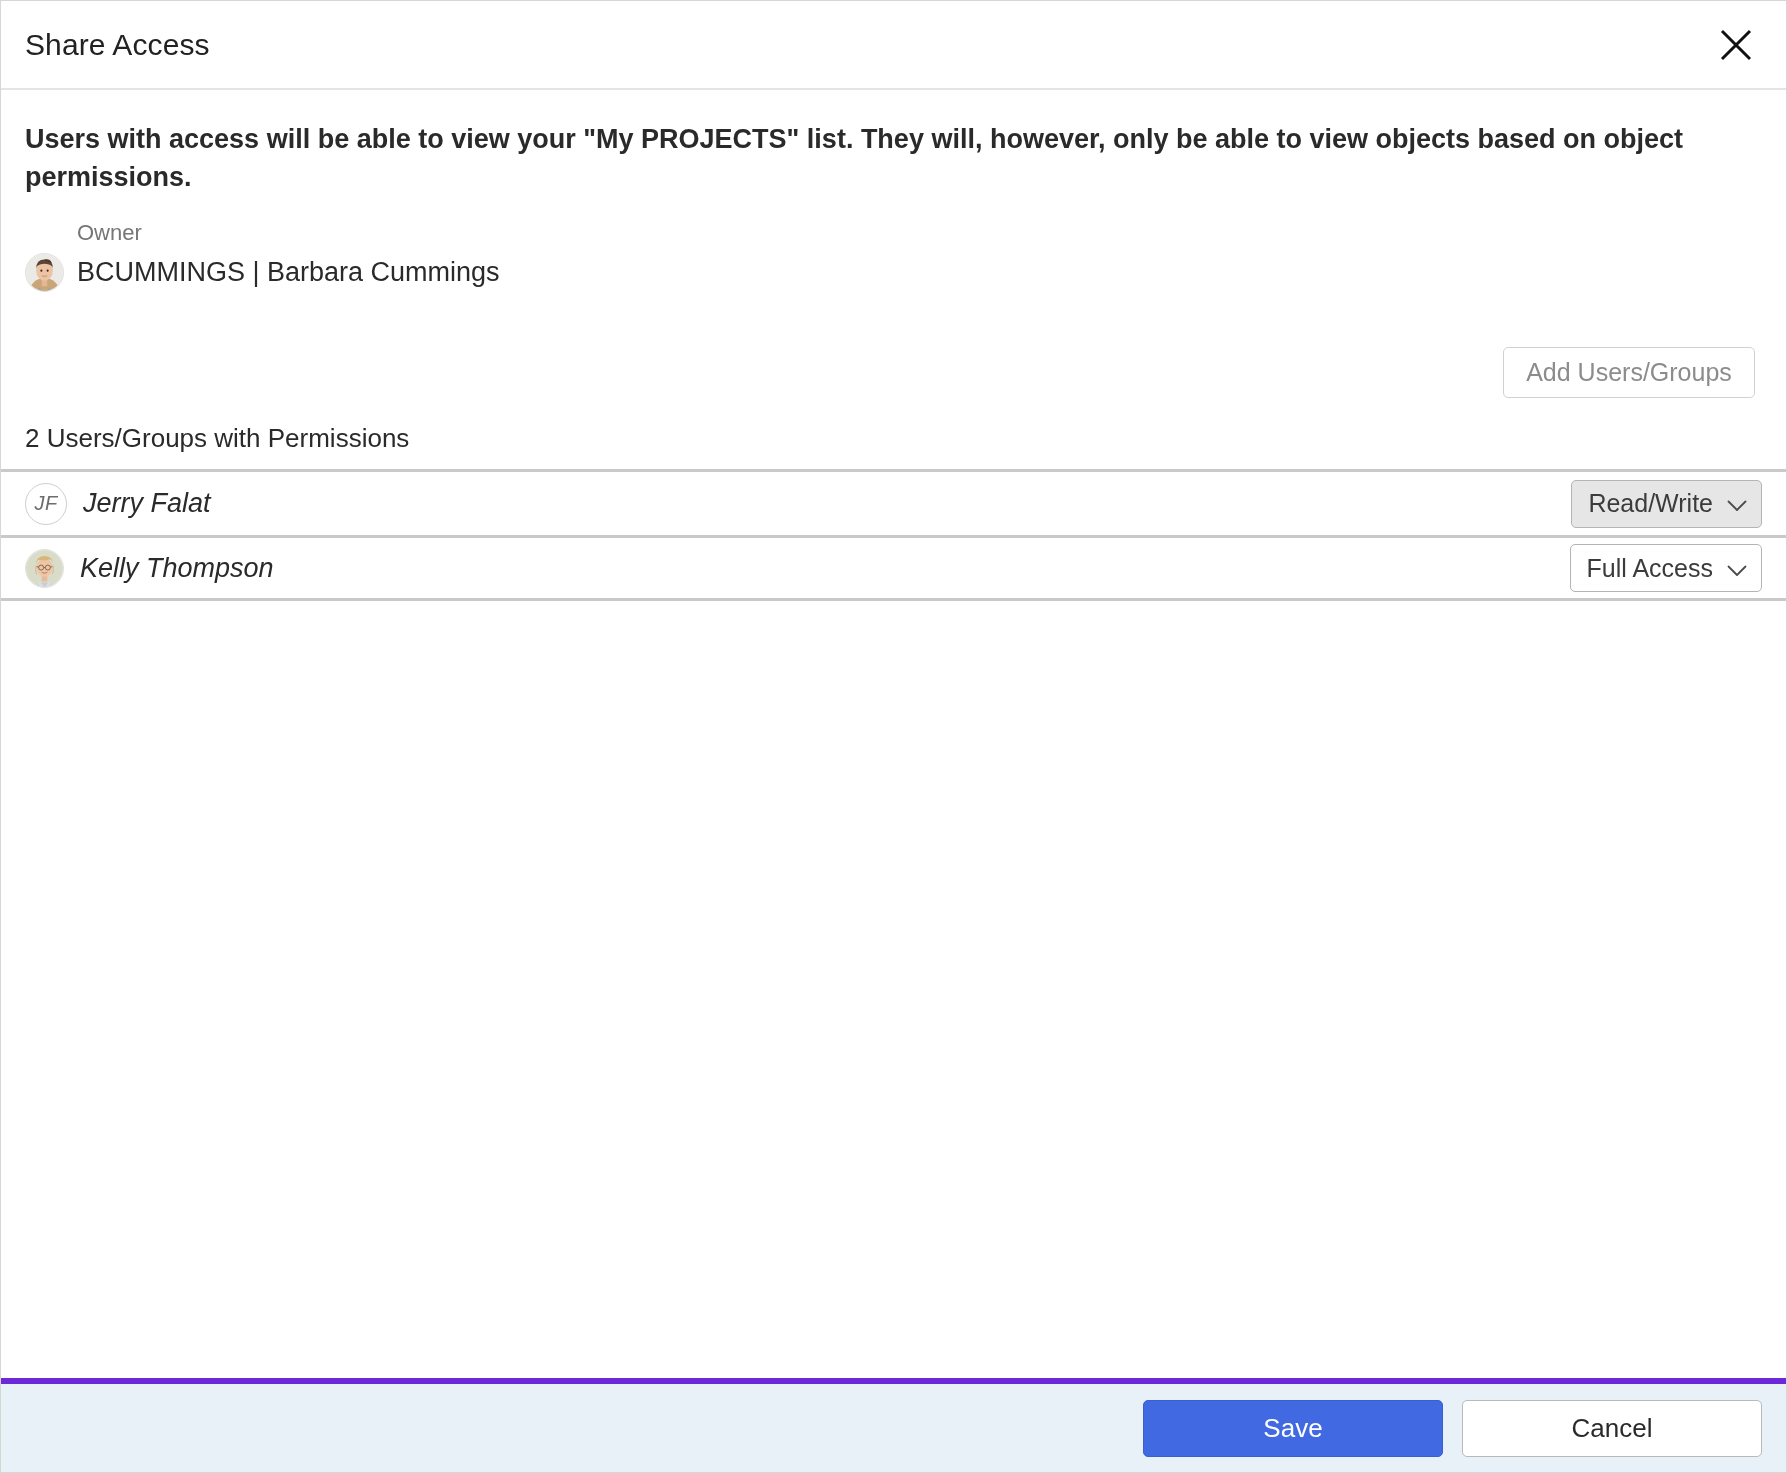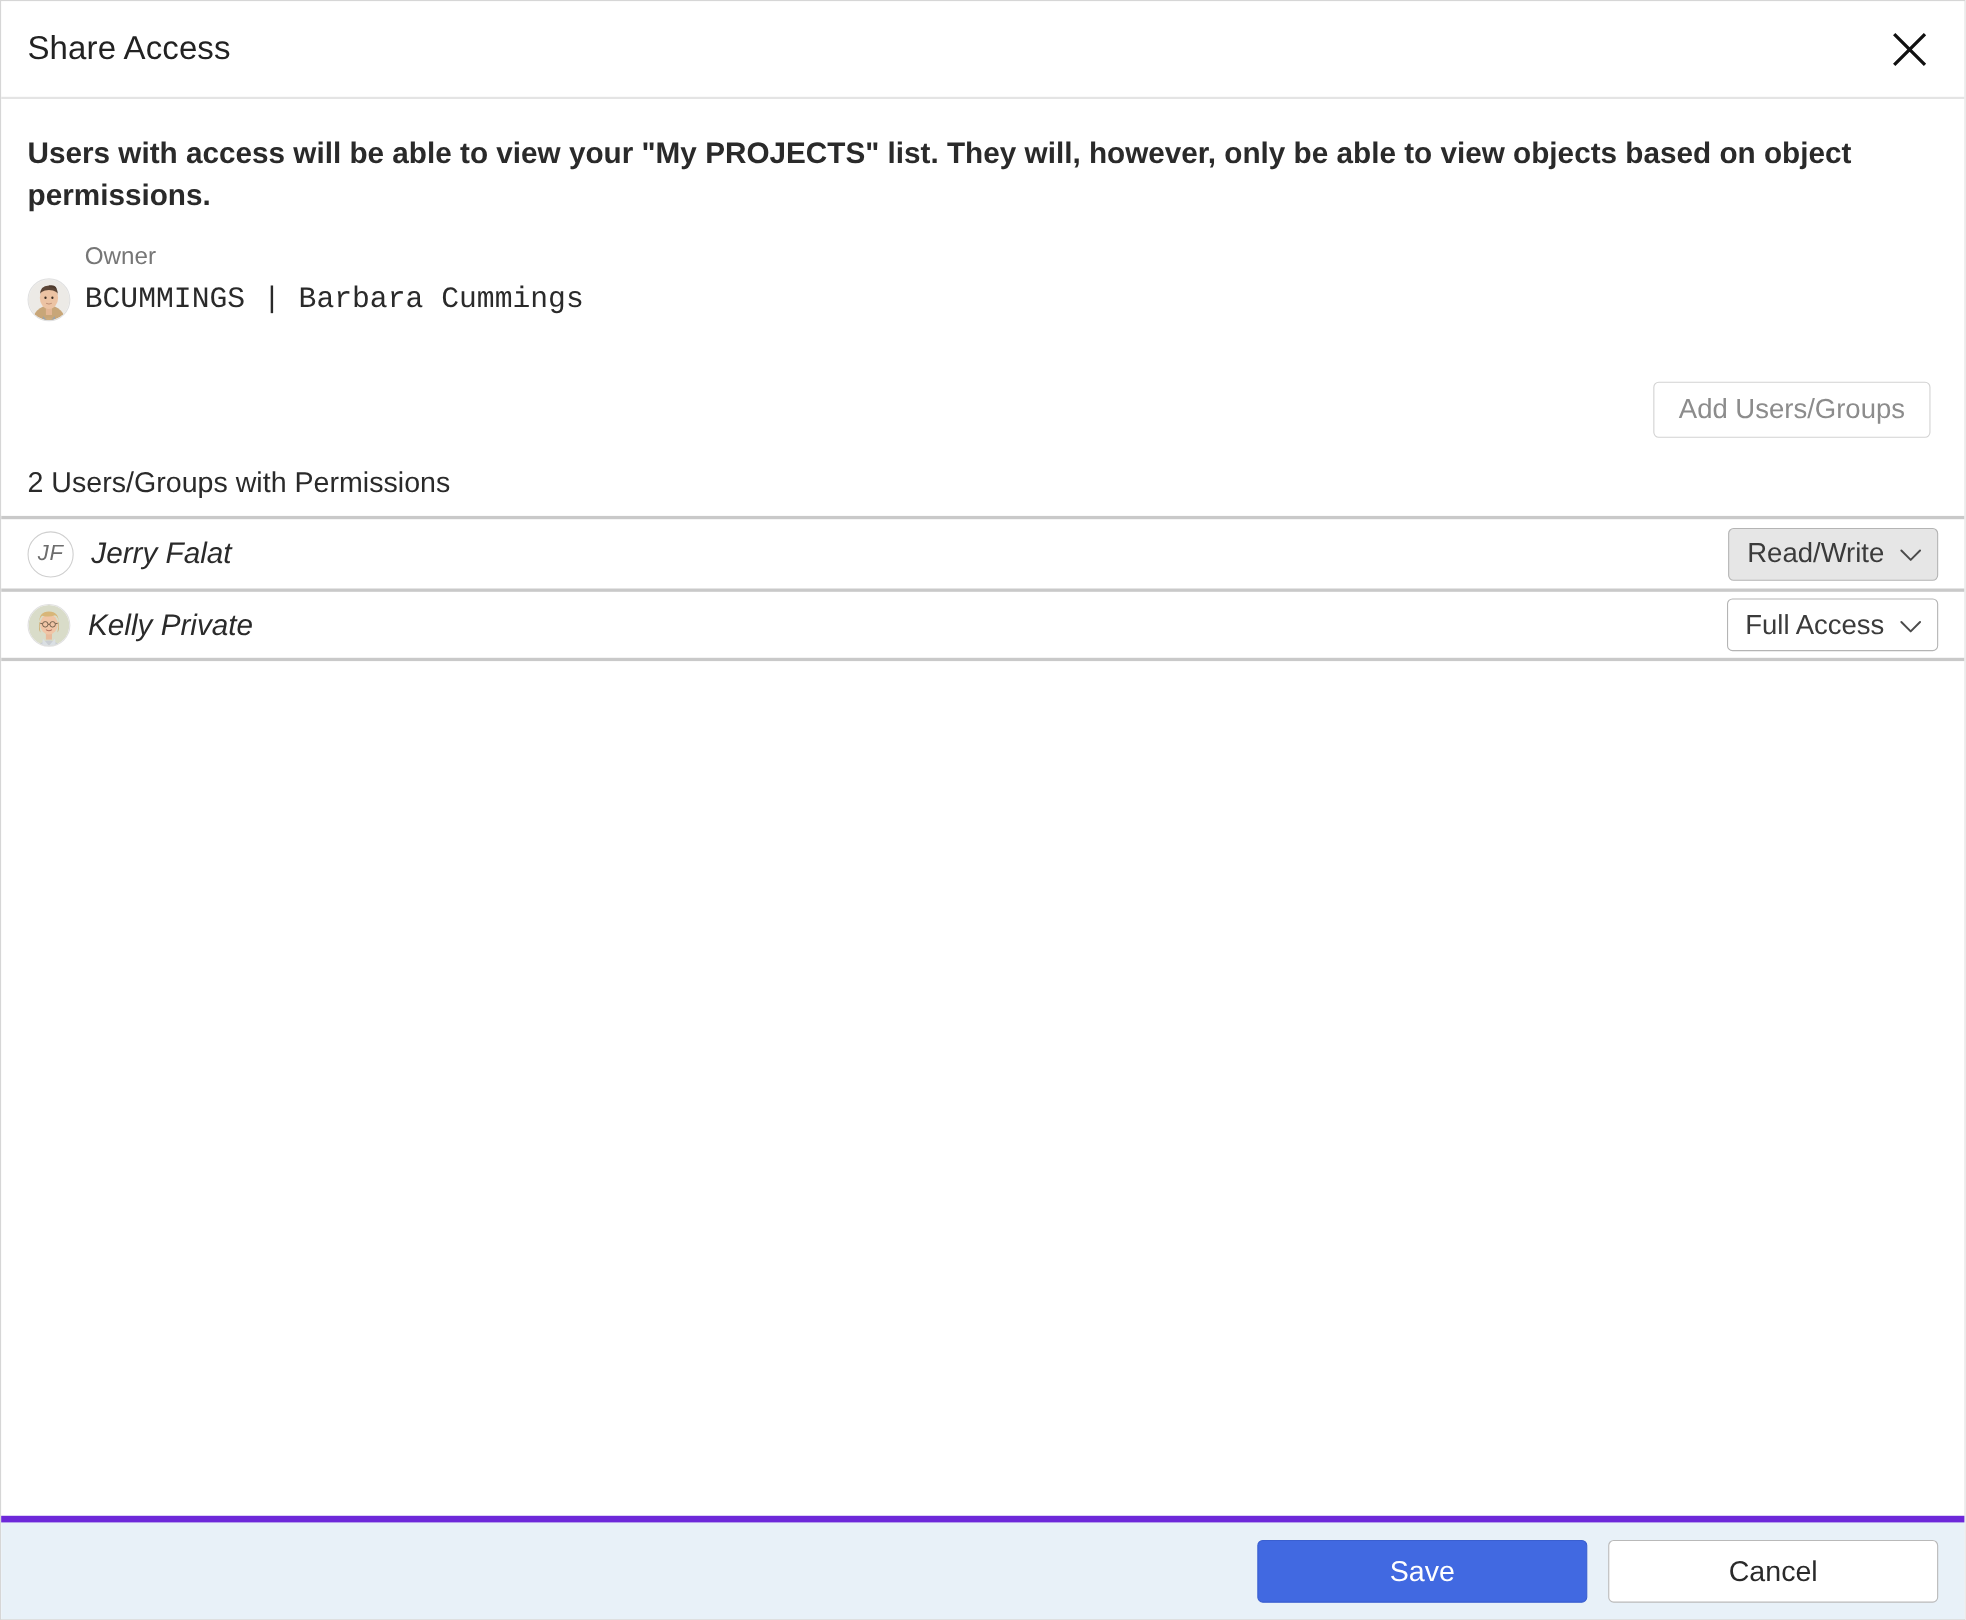--- a/index.html
+++ b/index.html
@@ -83,21 +83,20 @@
   .field-value-row {
     display: flex;
     align-items: center;
     margin-top: 6px;
     gap: 13px;
   }
   .field-value-text {
     font-size: 27px;
     color: #2a2a2a;
     font-weight: 400;
-    font-family: Liberation Mono, monospace;
   }
 
   .avatar {
     width: 39px;
     height: 39px;
     border-radius: 50%;
     flex: 0 0 39px;
     overflow: hidden;
     border: 1px solid #e0e0e0;
     background: #f2f2f2;
@@ -341,21 +340,21 @@
                   <circle cx="16.4" cy="19" r="2.7"></circle>
                   <circle cx="23.6" cy="19" r="2.7"></circle>
                   <path d="M19.1 19 H20.9"></path>
                   <path d="M13.7 18.4 L11.4 18"></path>
                   <path d="M26.3 18.4 L28.6 18"></path>
                 </g>
                 <path d="M17.4 24.4 Q20 26.2 22.6 24.4" stroke="#b2705f" stroke-width="1" fill="none" stroke-linecap="round"></path>
               </g>
             </svg>
           </span>
-          <span class="perm-user-name">Kelly Private</span>
+          <span class="perm-user-name">Kelly Thompson</span>
         </div>
         <div class="perm-select">
           <span>Full Access</span>
           <span class="chev">
             <svg width="20" height="12" viewBox="0 0 20 12" aria-hidden="true">
               <path d="M1.5 1.5 L10 10 L18.5 1.5" stroke="#4c4c4c" stroke-width="1.8" fill="none" stroke-linecap="round" stroke-linejoin="round"></path>
             </svg>
           </span>
         </div>
       </div>

